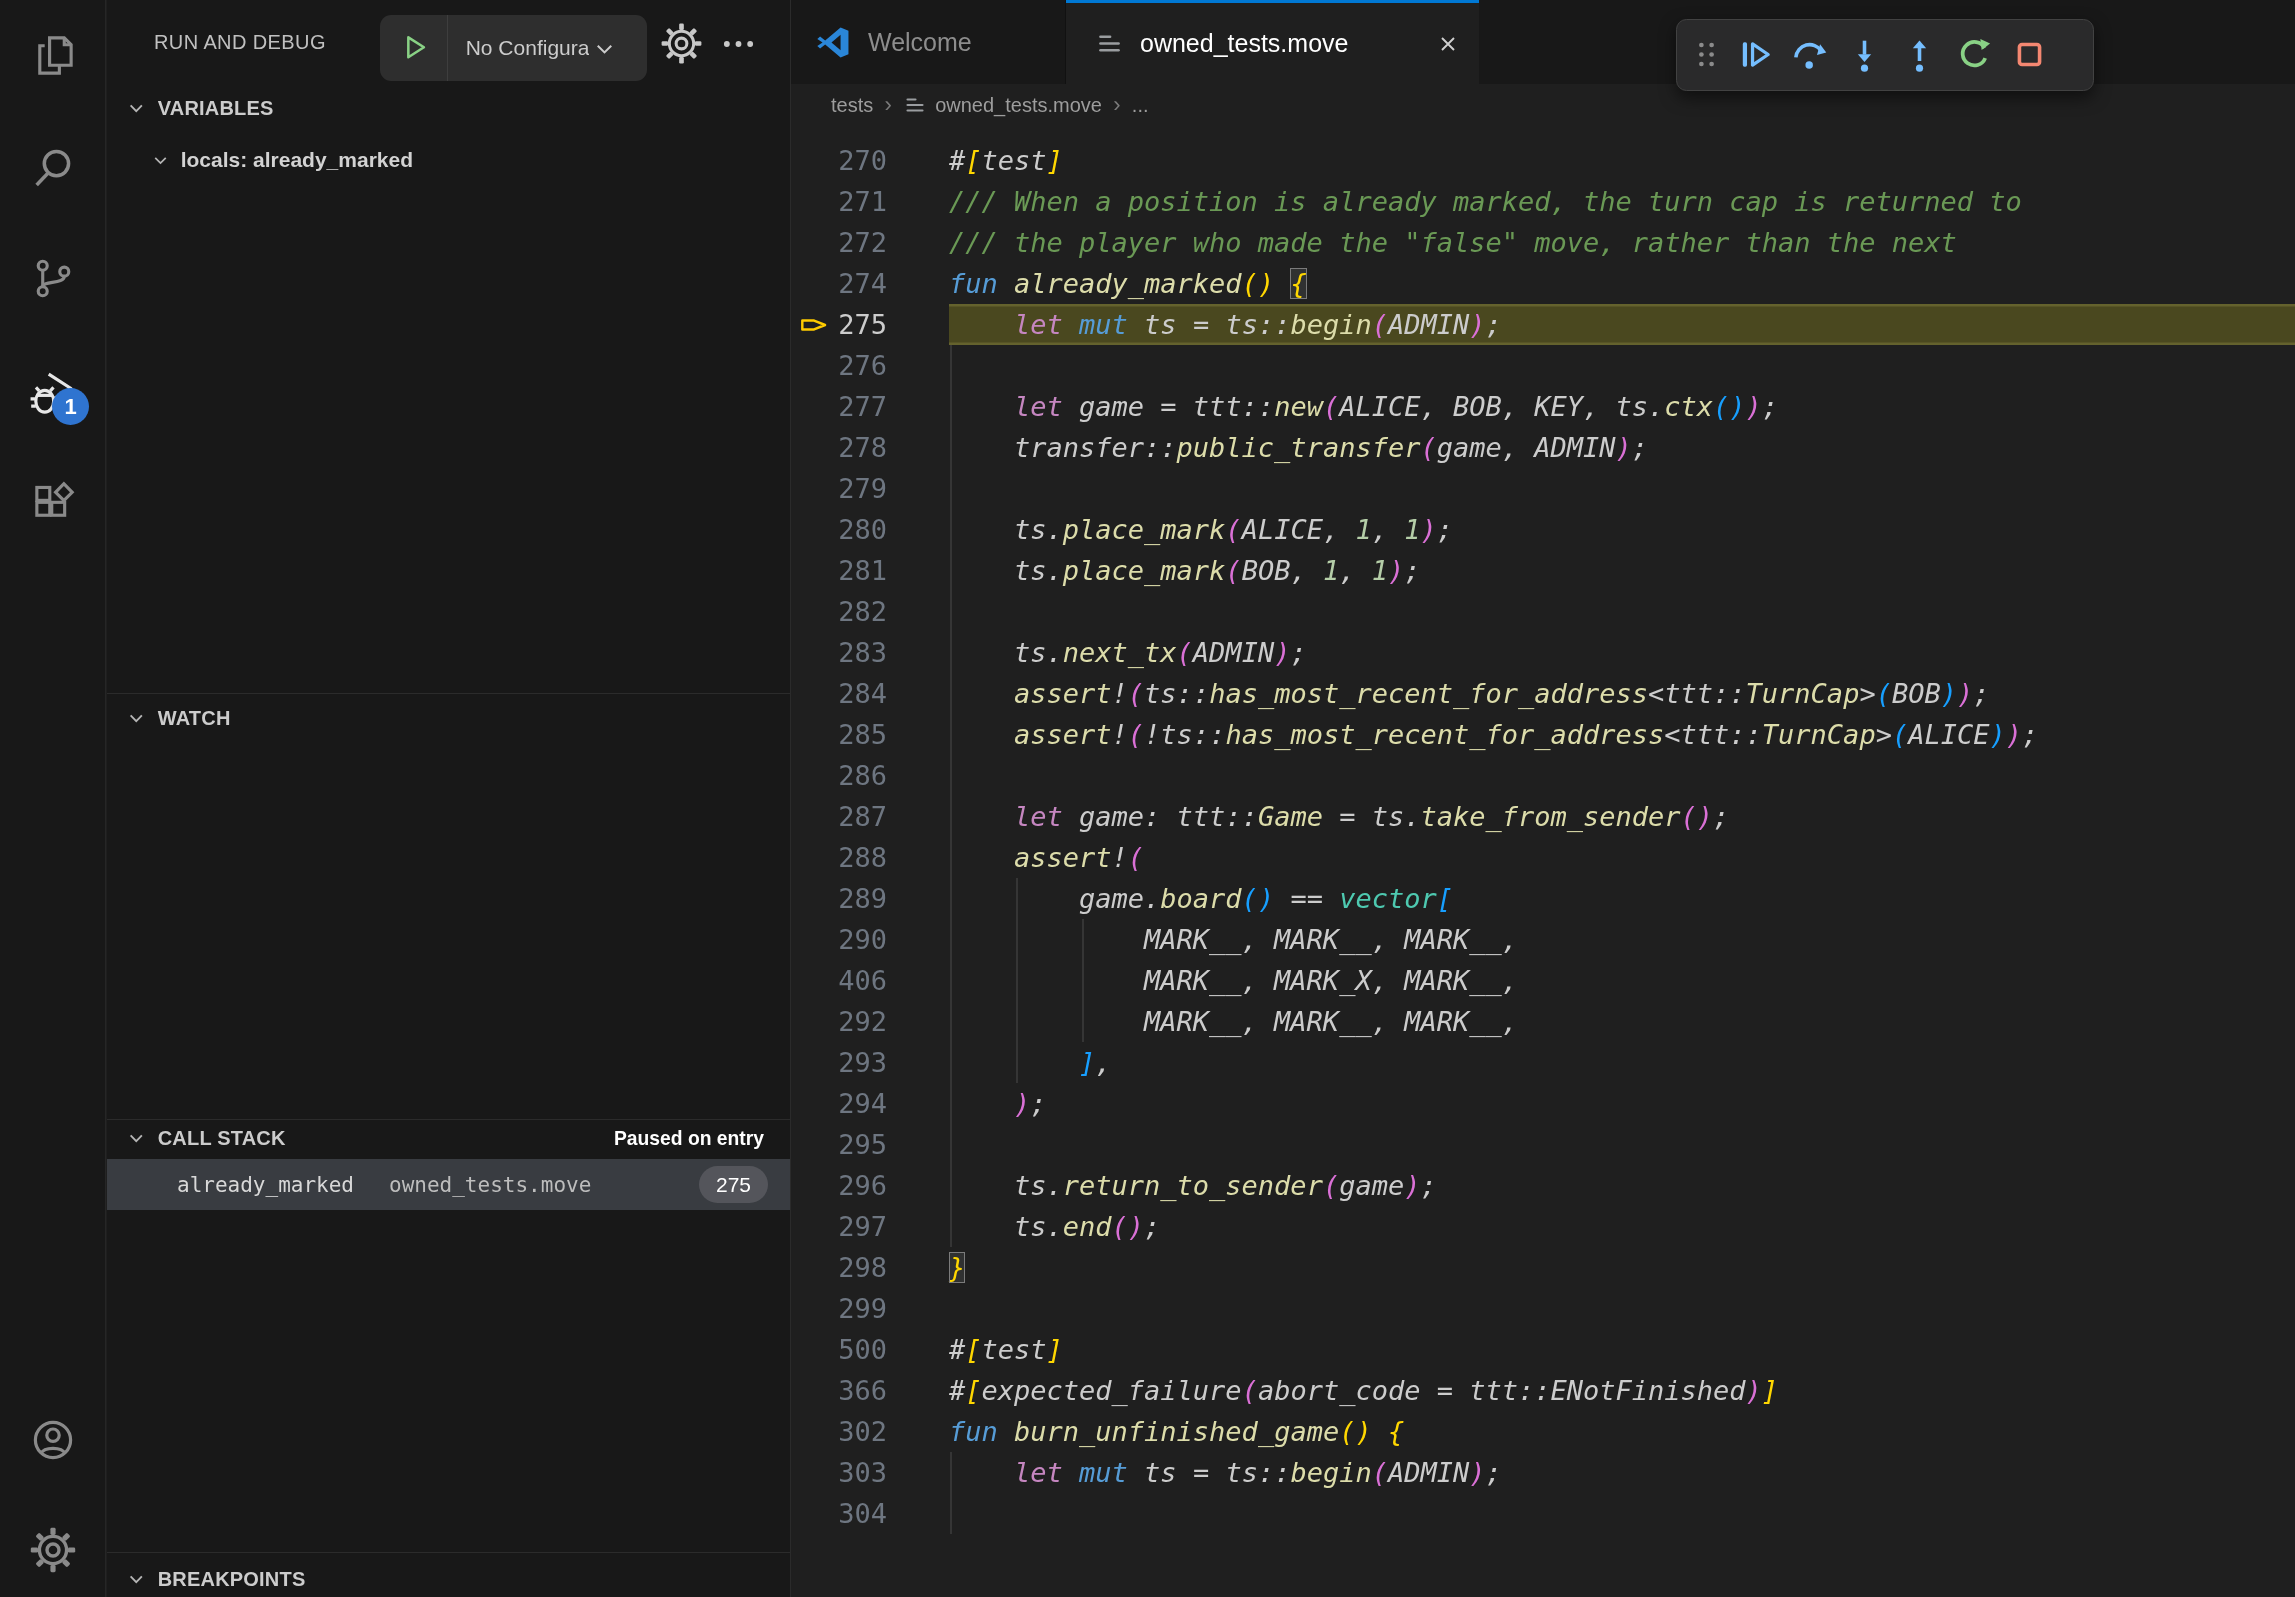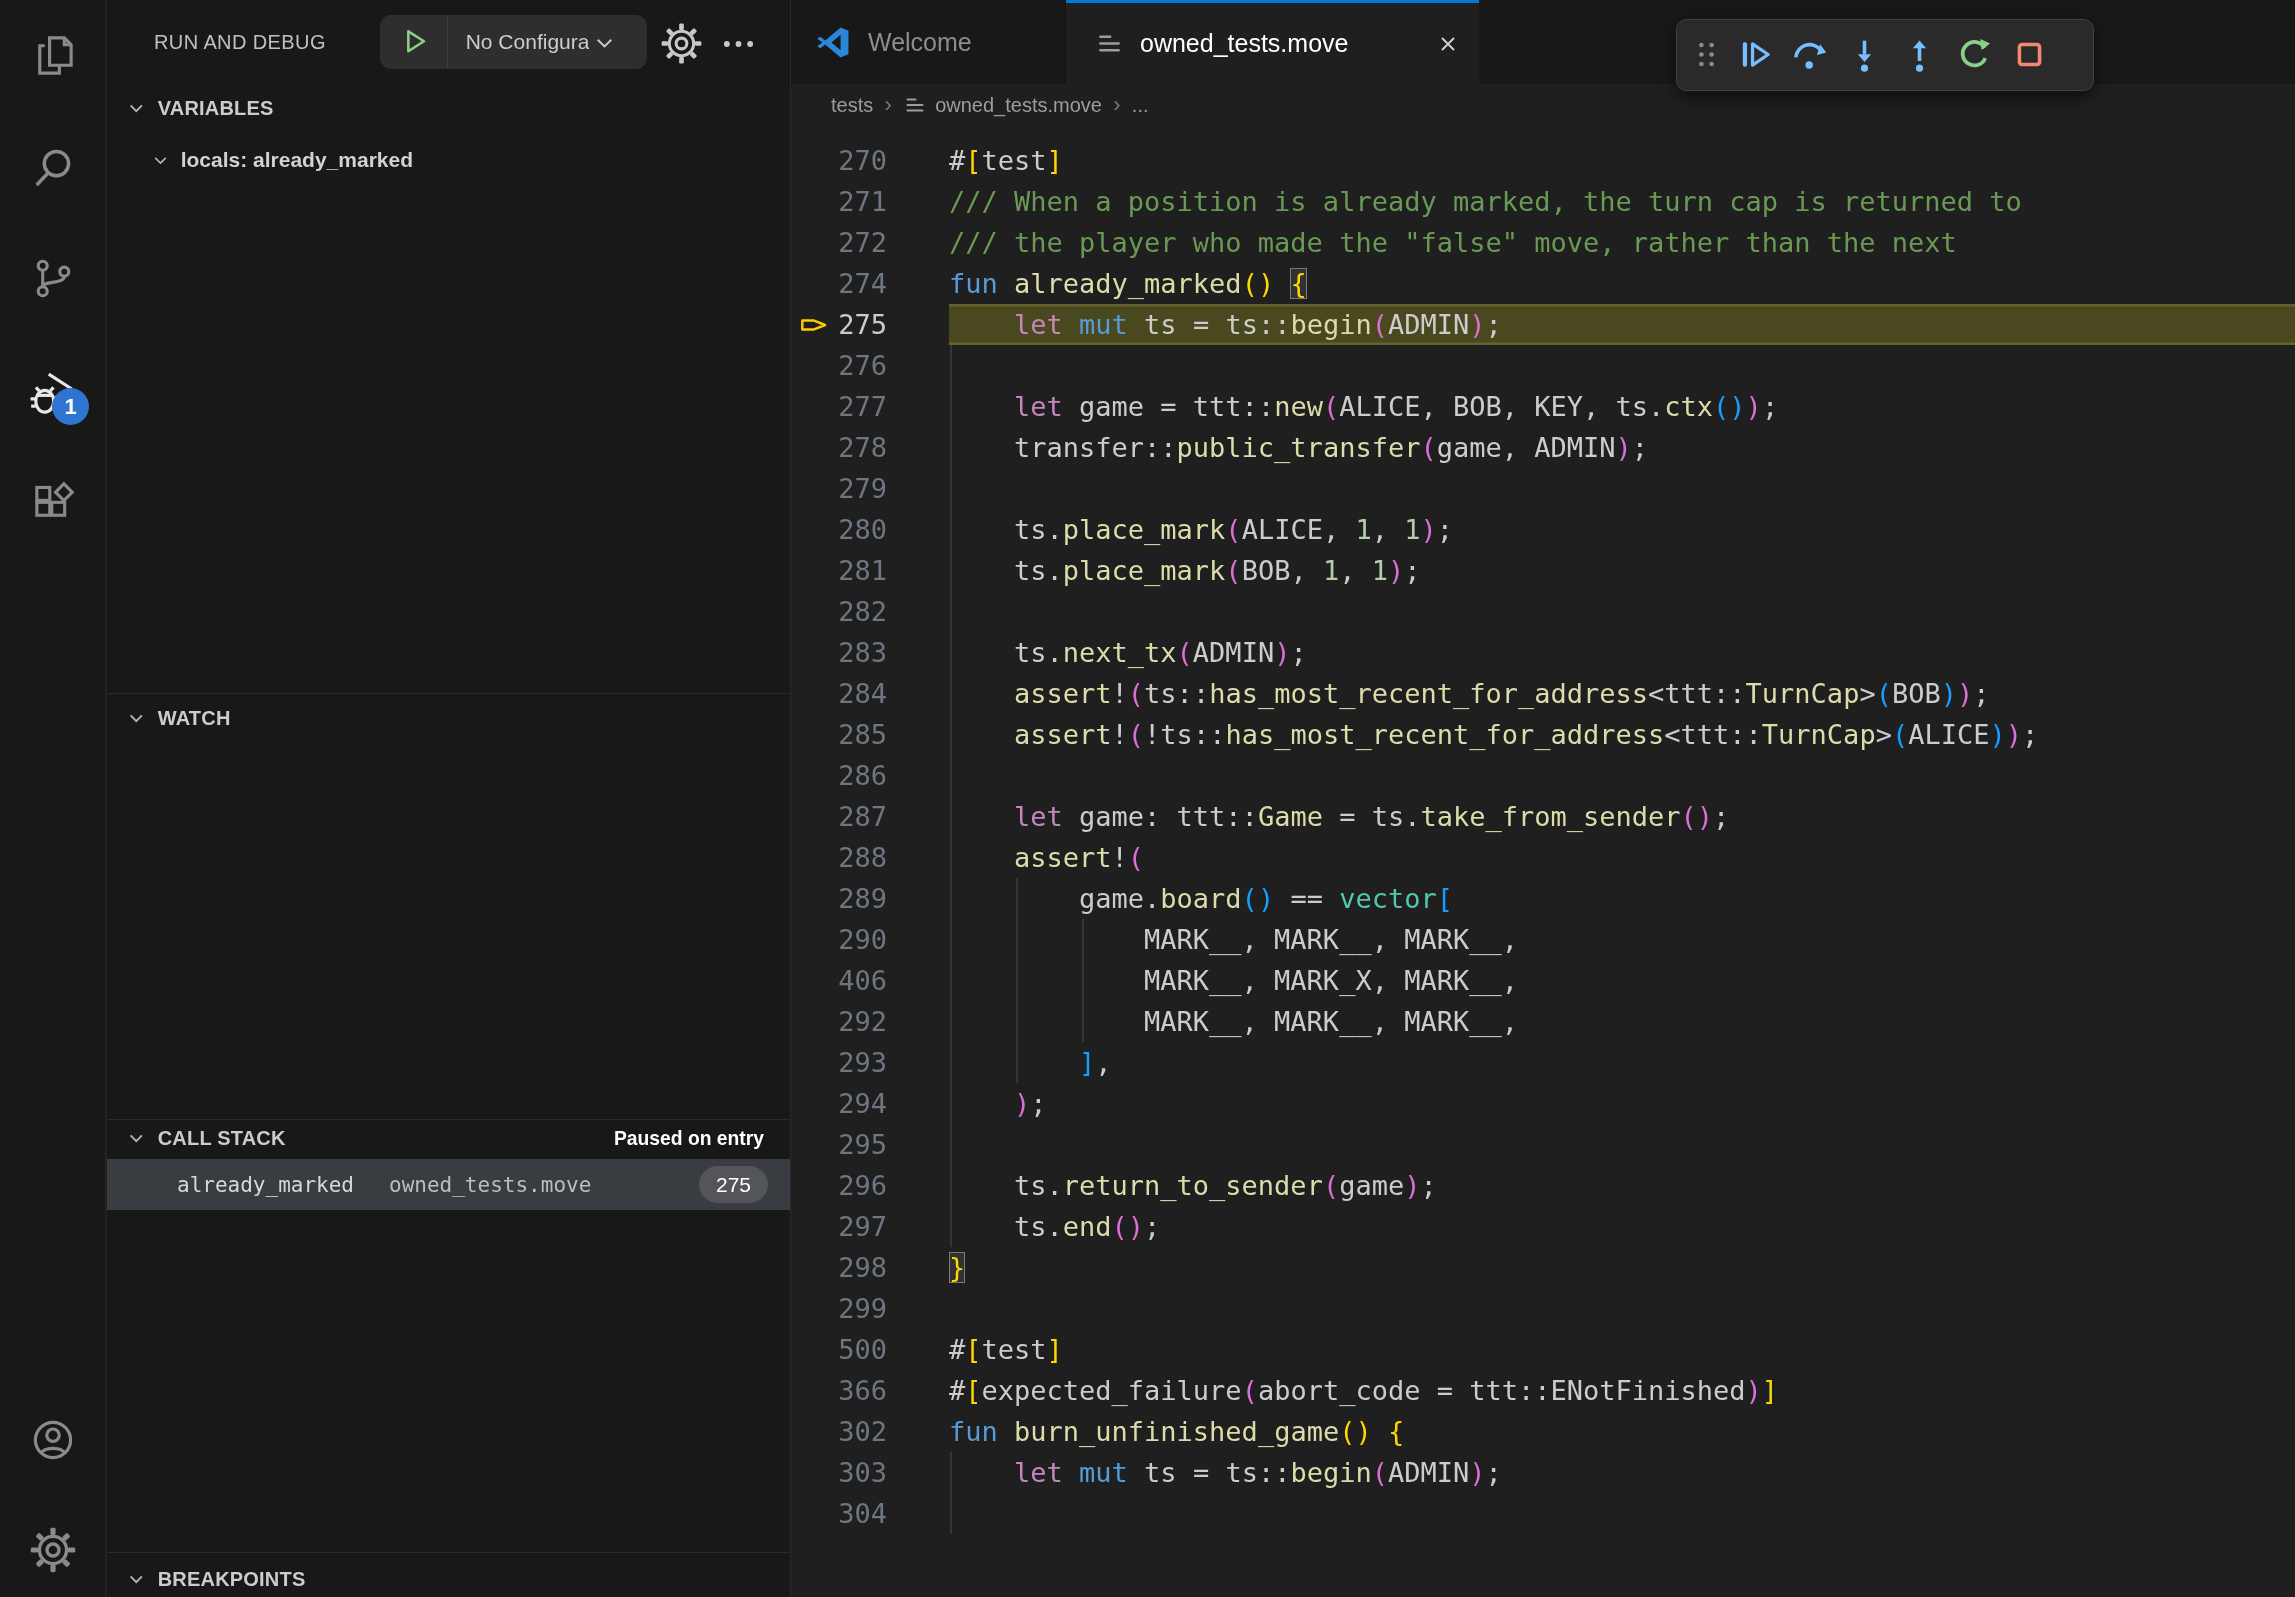--- a/index.html
+++ b/index.html
@@ -8,21 +8,21 @@
 
   
   .activity-bar { position:absolute; left:0; top:0; width:106px; height:100%; background:#181818; border-right:0.8px solid #262626; z-index:3; }
   .ab-item { position:absolute; left:26.5px; width:53px; height:53px; display:flex; align-items:center; justify-content:center; color:#8a8a8a; }
   .ab-item.active { color:#e7e7e7; }
   .ab-badge { position:absolute; right:-9.7px; bottom:-6.4px; width:37px; height:37px; border-radius:50%; background:#2f74d0; color:#fff; font-size:22px; font-weight:700; display:flex; align-items:center; justify-content:center; }
 
   
   .sidebar { position:absolute; left:107px; top:0; width:684px; height:100%; background:#181818; z-index:2; border-right:0.8px solid #2b2b2b;text-decoration:underline; }
   .sidebar-title { position:absolute; left:47px; top:31px; font-size:20px; letter-spacing:0.4px; color:#c0c0c0; white-space:nowrap; }
-  .run-select { position:absolute; left:273px; top:15.3px; width:267px; height:54px; background:#2e2e2e; border-radius:11.3px; display:flex; align-items:center; overflow:hidden; }
+  .run-select { position:absolute; left:273px; top:15.3px; width:267px; height:66px; background:#2e2e2e; border-radius:11.3px; display:flex; align-items:center; overflow:hidden; }
   .run-select .play-wrap { width:68px; display:flex; align-items:center; justify-content:center; align-self:stretch; border-right:0.8px solid #3e3e3e; }
   .run-select-label { margin-left:17.7px; font-size:21px; color:#cccccc; max-width:142px; overflow:hidden; white-space:nowrap; }
   .run-select .chev { margin-left:1.6px; display:flex; color:#cccccc; }
   .header-gear { position:absolute; left:553px; top:22px; color:#c8c8c8; }
   .header-dots { position:absolute; left:614px; top:32px; color:#c8c8c8; }
 
   .section-header-row { position:absolute; left:0; right:0; height:37px; display:flex; align-items:center; color:#cccccc; }
   .section-chev { margin-left:17.7px; display:flex; color:#b5b5b5; }
   .section-label { margin-left:10.5px; font-size:20px; font-weight:700; letter-spacing:0.2px; }
   .section-divider { border-top:0.8px solid #2b2b2b; }
@@ -59,21 +59,21 @@
   .dbg-btn { width:55px; height:56px; display:flex; align-items:center; justify-content:center; }
   .dbg-btn.drag { width:42px; }
 
   
   .code { position:absolute; top:125px; left:0; right:0; bottom:0; padding-top:15.3px; background:#1f1f1f; }
   .line { position:relative; height:41px; display:flex; white-space:pre; font-family:"DejaVu Sans Mono",monospace; font-size:27px; line-height:41px; }
   .gutter { flex:0 0 158px; position:relative; }
   .lnum { position:absolute; right:62px; top:0; color:#6e7681; }
   .line.active .lnum { color:#cccccc; }
   .frame-arrow { position:absolute; left:8px; top:8px; }
-  .code-text { flex:1; position:relative; z-index:1; }
+  .code-text { flex:1; position:relative; z-index:1;font-style:italic; }
   .line.active .code-text { background:#4a481f; box-shadow:inset 0 2.4px 0 rgba(134,131,62,.45), inset 0 -2.4px 0 rgba(134,131,62,.45); }
   .guide { position:absolute; top:0; bottom:0; width:1.6px; background:#353535; z-index:0; }
 
   .d  { color:#cccccc; }
   .c  { color:#6a9955; }
   .kb { color:#569cd6; }
   .kp { color:#c586c0; }
   .fn { color:#dcdcaa; }
   .ty { color:#4ec9b0; }
   .nu { color:#b5cea8; }

